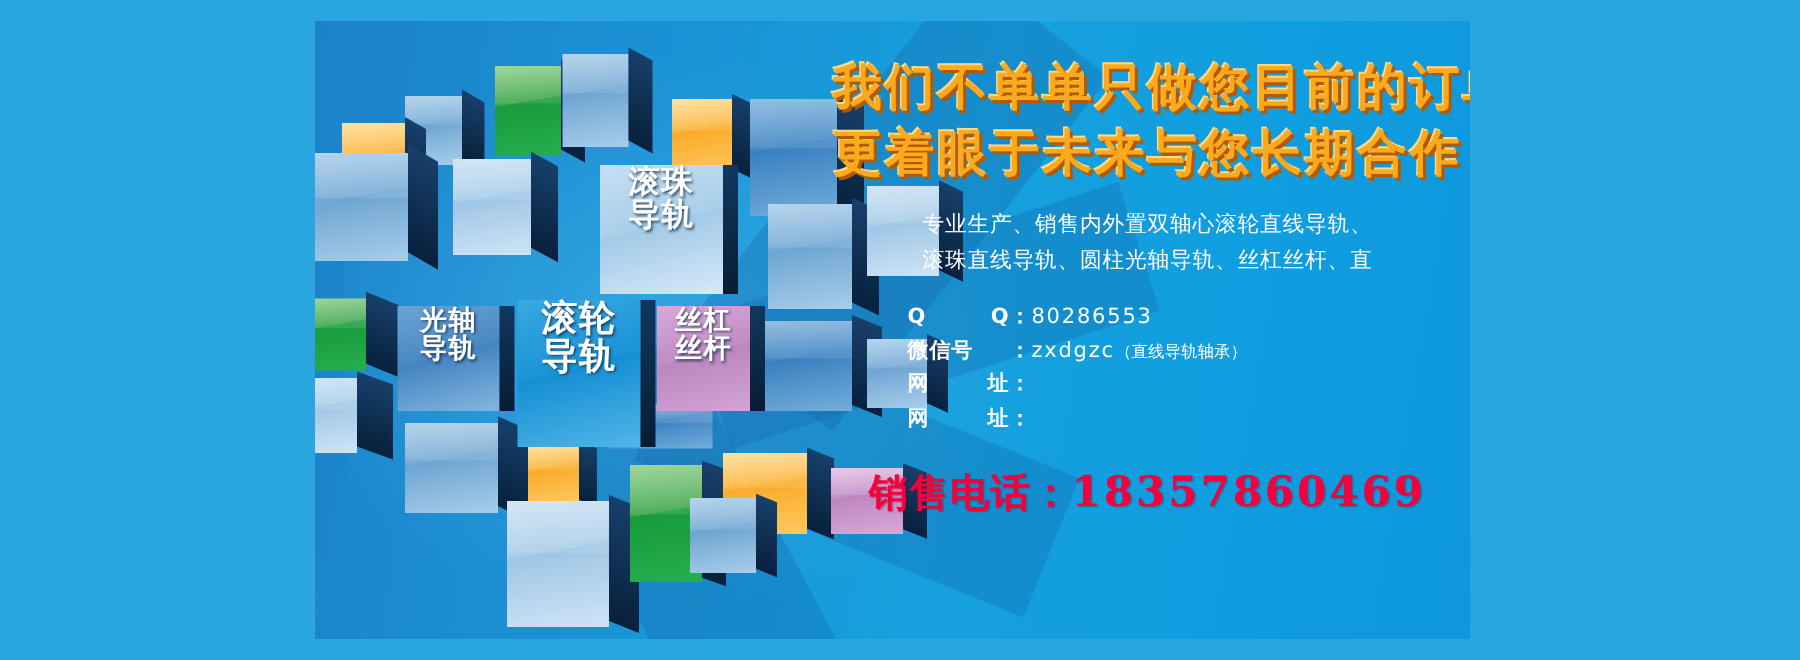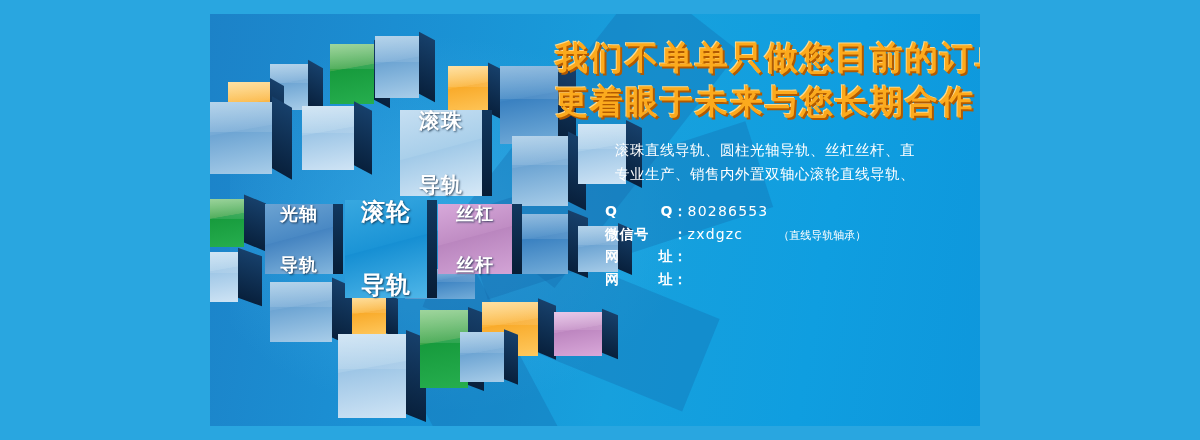--- a/index.html
+++ b/index.html
@@ -40,40 +40,40 @@
   .blu1{background:linear-gradient(170deg,#bcd9ef 0%,#a8cde9 40%,#9ec6e6 41%,#cfe4f5 100%);}
   .blu2{background:linear-gradient(170deg,#8fbde0 0%,#76aad6 40%,#6ea5d3 41%,#a8cde9 100%);}
   .blu3{background:linear-gradient(170deg,#5b9bd0 0%,#3f86c4 40%,#3a81c1 41%,#74add9 100%);}
   .org {background:linear-gradient(170deg,#ffd274 0%,#fbb338 40%,#f9ab2b 41%,#ffc95f 100%);}
   .grn {background:linear-gradient(170deg,#6dc06a 0%,#3da54a 40%,#179b3d 41%,#26ae4e 100%);}
   .pnk {background:linear-gradient(170deg,#dcaddd 0%,#c48fc6 40%,#bd86c0 41%,#d9a8d9 100%);}
 
   
   .lbl{
     position:absolute;box-sizing:border-box;
-    display:flex;flex-direction:column;align-items:center;justify-content:space-between;
+    display:flex;flex-direction:column;align-items:center;justify-content:flex-start;
     font-family:"DejaVu Sans","Liberation Sans",sans-serif;
     font-weight:700;color:#ffffff;line-height:1.06;
     text-shadow:1px 1px 2px rgba(10,35,60,.75);
     letter-spacing:1px;
   }
   .lbl span{display:block;}
   .lbl .ext{
     position:absolute;left:100%;top:0;height:100%;width:10px;
     background:linear-gradient(180deg,#11385f,#071d36);
   }
 
   #lbl-gunzhu{left:190px;top:96px;width:82px;height:86px;font-size:21px;
       background:linear-gradient(165deg,#c6dff2 0%,#a9cfea 46%,#a2cae8 47%,#d7e9f7 100%);}
   #lbl-guangzhou{left:55px;top:190px;width:68px;height:70px;font-size:18px;
       background:linear-gradient(165deg,#6ca3d2 0%,#4a89c4 46%,#4584c1 47%,#83b6dd 100%);}
   #lbl-gunlun{left:135px;top:186px;width:82px;height:98px;font-size:24px;
       background:linear-gradient(165deg,#38a8e0 0%,#1b94d6 46%,#168fd3 47%,#4fb6e8 100%);}
-  #lbl-sigang{left:228px;top:190px;width:74px;height:70px;font-size:18px;
-      background:linear-gradient(165deg,#d7a9da 0%,#c08dc4 46%,#ba86bf 47%,#d3a4d6 100%);}
+  #lbl-sigang{left:228px;top:190px;width:62px;height:70px;font-size:18px;
+      background:linear-gradient(165deg,#d7a9da 0%,#c08dc4 46%,#ba86bf 47%,#d3a4d6 100%);font-family:Liberation Serif, serif;}
 
   
   #copy{position:absolute;left:345px;top:22px;width:420px;}
   .headline{
     font-family:"DejaVu Sans","Liberation Sans",sans-serif;
     font-weight:700;font-size:33px;color:#fcaa1d;letter-spacing:2px;
     text-shadow:2px 2px 0 #b35a00,-1px -1px 0 #ffd98a;
     text-align:center;line-height:1.32;white-space:nowrap;
   }
   .desc{
@@ -84,21 +84,21 @@
   .contact{margin-top:14px;padding-left:50px;}
   .crow{
     display:flex;align-items:baseline;
     font-family:"DejaVu Sans","Liberation Sans",sans-serif;
     font-size:14px;color:#ffffff;line-height:1.62;letter-spacing:.6px;
     font-weight:700;
   }
   .ckey{width:68px;display:flex;justify-content:space-between;}
   .ckey i{font-style:normal;}
   .cval{font-weight:400;letter-spacing:1.2px;}
-  .cnote{font-size:11px;font-weight:400;letter-spacing:0;margin-left:35px;}
+  .cnote{font-size:11px;font-weight:400;letter-spacing:0;}
   .phone{
     margin-top:20px;text-align:center;
     font-family:"DejaVu Serif","Liberation Serif",serif;
     font-weight:700;font-size:26px;color:#f5003c;letter-spacing:1px;
     text-shadow:1px 1px 1px rgba(90,0,20,.35);white-space:nowrap;
   }
   .phone .num{font-size:28px;letter-spacing:2px;}
 </style>
 </head>
 <body>
@@ -253,22 +253,22 @@
   </div>
 
   <div id="copy">
 
     <div>
       <div class="headline">我们不单单只做您目前的订单</div>
       <div class="headline">更着眼于未来与您长期合作</div>
     </div>
 
     <div class="desc">
+      <div>专业生产、销售内外置双轴心滚轮直线导轨、</div>
       <div>滚珠直线导轨、圆柱光轴导轨、丝杠丝杆、直</div>
-      <div>专业生产、销售内外置双轴心滚轮直线导轨、</div>
     </div>
 
     <div class="contact">
 
       <div class="crow">
         <span class="ckey">
           <i>Q</i>
           <i>Q</i>
         </span>
         <span>：</span>
@@ -295,14 +295,17 @@
 
       <div class="crow">
         <span class="ckey">
           <i>网</i>
           <i>址</i>
         </span>
         <span>：</span>
       </div>
     </div>
 
+    <div class="phone">
+      <span>销售电话：</span><span class="num">18357860469</span>
+    </div>
   </div>
 </div>
 
 </body></html>

